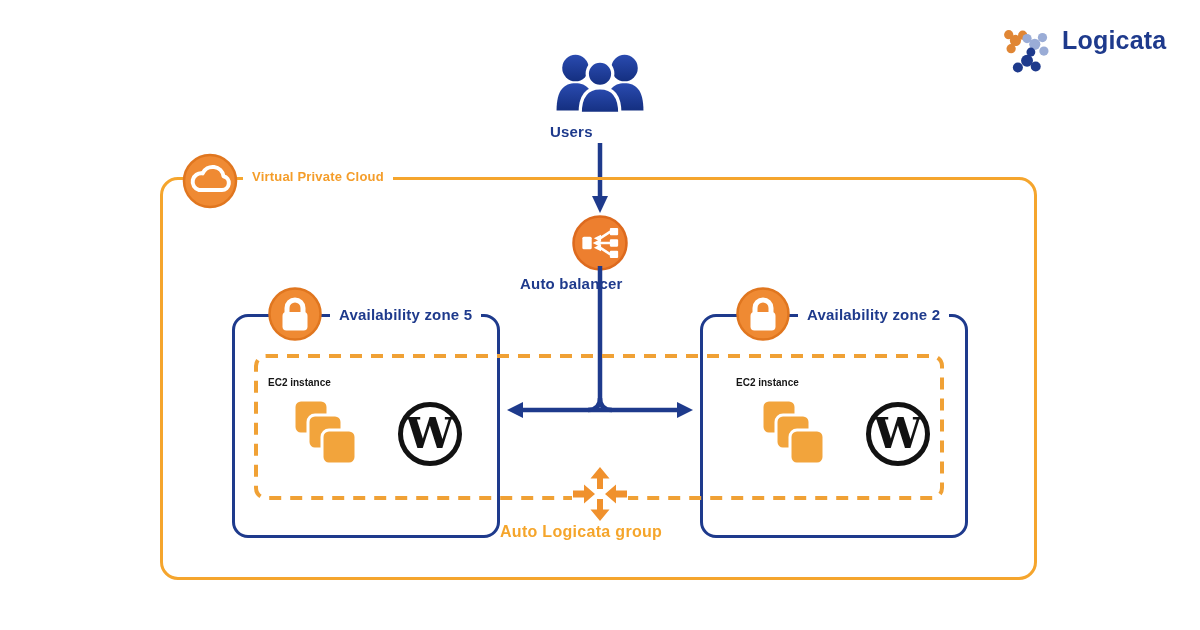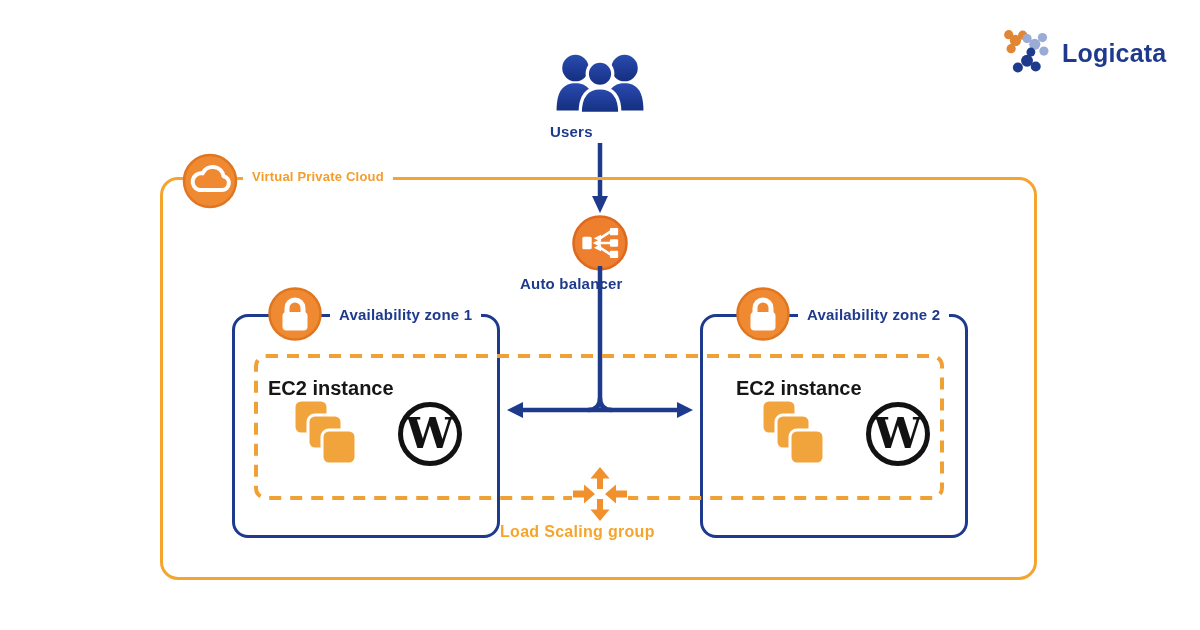--- a/index.html
+++ b/index.html
@@ -13,23 +13,23 @@
   .center{text-align:left;}
   .vpc-box{
     left:160px;top:177px;width:877px;height:403px;
     border:3px solid #F5A52D;border-radius:18px;box-sizing:border-box;
   }
   .az-box{
     top:314px;width:268px;height:224px;
     border:3px solid #1E3A8C;border-radius:16px;box-sizing:border-box;
   }
   .label-on-border{background:#ffffff;padding:0 9px;line-height:18px;}
-  .brand{left:1001px;top:26px;display:flex;align-items:center;gap:7px;}
+  .brand{left:1001px;top:26px;display:flex;align-items:flex-start;gap:7px;}
   .brand-text{color:#1E3A8C;font-weight:700;font-size:25px;letter-spacing:.2px;}
-  .ec2-label{color:#161616;font-weight:700;font-size:20px;}
+  .ec2-label{color:#161616;font-weight:700;font-size:10px;}
   .asg-label{color:#F5A52B;font-weight:700;font-size:16px;letter-spacing:.3px;}
 </style>
 </head>
 <body>
 
 <div class="canvas">
 
   <div class="abs brand">
     <svg width="54" height="54" viewBox="0 0 56 56">
       <g fill="#E08634">
@@ -111,21 +111,21 @@
 
   <svg class="abs" style="left:252px;top:352px;" width="694" height="150" viewBox="0 0 694 150">
     <rect x="4" y="4" width="686" height="142" rx="10" fill="none" stroke="#F0A135" stroke-width="4" stroke-dasharray="12 9"></rect>
   </svg>
 
   <svg class="abs" style="left:268px;top:287px;" width="54" height="54" viewBox="0 0 54 54">
     <circle cx="27" cy="27" r="25.5" fill="#EF8A33" stroke="#E0761F" stroke-width="2.5"></circle>
     <path d="M19 27 v-6 a8 8 0 0 1 16 0 v6" fill="none" stroke="#ffffff" stroke-width="5" stroke-linecap="round"></path>
     <rect x="14.5" y="25" width="25" height="18.5" rx="4" fill="#ffffff"></rect>
   </svg>
-  <div class="abs navy-label label-on-border" style="left:330px;top:306px;">Availability zone 1</div>
+  <div class="abs navy-label label-on-border" style="left:330px;top:306px;">Availability zone 5</div>
 
   <svg class="abs" style="left:736px;top:287px;" width="54" height="54" viewBox="0 0 54 54">
     <circle cx="27" cy="27" r="25.5" fill="#EF8A33" stroke="#E0761F" stroke-width="2.5"></circle>
     <path d="M19 27 v-6 a8 8 0 0 1 16 0 v6" fill="none" stroke="#ffffff" stroke-width="5" stroke-linecap="round"></path>
     <rect x="14.5" y="25" width="25" height="18.5" rx="4" fill="#ffffff"></rect>
   </svg>
   <div class="abs navy-label label-on-border" style="left:798px;top:306px;text-align:center;">Availability zone 2</div>
 
   <div class="abs ec2-label" style="left:268px;top:377px;">EC2 instance</div>
   <svg class="abs" style="left:292px;top:398px;" width="68" height="72" viewBox="0 0 68 72">
@@ -151,15 +151,15 @@
 
   <svg class="abs" style="left:572px;top:466px;" width="56" height="56" viewBox="0 0 56 56">
     <rect x="0" y="0" width="56" height="56" fill="#ffffff"></rect>
     <g fill="#F0912D">
       <polygon points="28,1 37.5,12.5 31,12.5 31,23 25,23 25,12.5 18.5,12.5"></polygon>
       <polygon points="28,55 37.5,43.5 31,43.5 31,33 25,33 25,43.5 18.5,43.5"></polygon>
       <polygon points="23,28 12,18.5 12,24.5 1,24.5 1,31.5 12,31.5 12,37.5"></polygon>
       <polygon points="33,28 44,18.5 44,24.5 55,24.5 55,31.5 44,31.5 44,37.5"></polygon>
     </g>
   </svg>
-  <div class="abs asg-label center" style="left:500px;top:523px;width:200px;">Load Scaling group</div>
+  <div class="abs asg-label center" style="left:500px;top:523px;width:200px;">Auto Logicata group</div>
 
 </div>
 
 </body></html>

